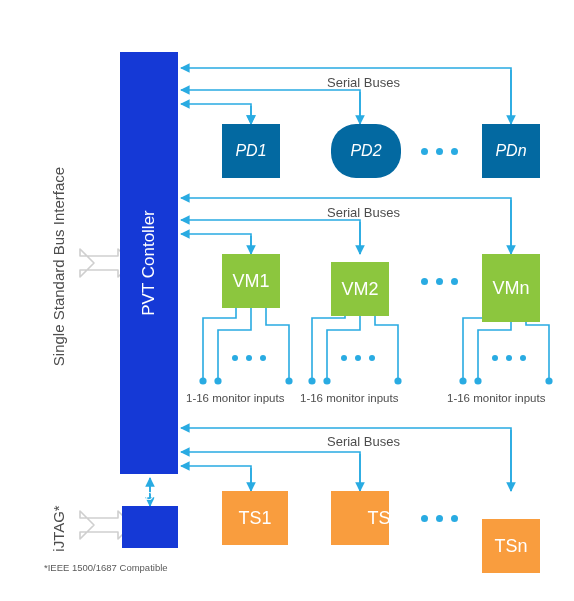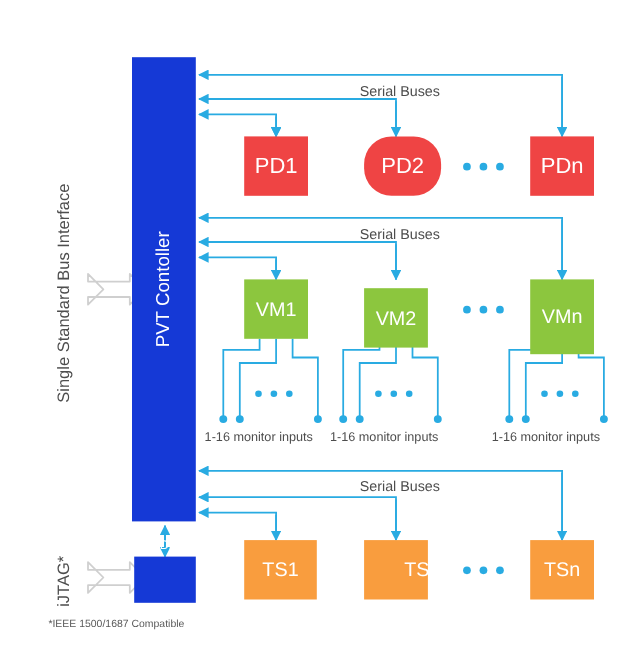--- a/index.html
+++ b/index.html
@@ -6,21 +6,21 @@
   body{width:574px;height:601px;font-family:"Liberation Sans",sans-serif;}
   #diagram{position:relative;width:574px;height:601px;overflow:hidden;background:#fff;}
   svg.layer{position:absolute;left:0;top:0;width:574px;height:601px;pointer-events:none;}
   .box{position:absolute;box-sizing:border-box;display:flex;align-items:center;justify-content:center;
        text-align:center;color:#ffffff;line-height:1.15;}
   .pvt{background:#1539D6;}
   .pvt-label{position:absolute;left:120px;top:52px;width:58px;height:422px;display:flex;
        align-items:center;justify-content:center;}
   .pvt-label span{transform:rotate(-90deg);white-space:nowrap;font-size:17px;color:#fff;}
   .tdr{background:#1539D6;font-size:11.5px;flex-direction:column;}
-  .pd{background:#ef4444;font-size:20px;}
+  .pd{background:#0369a1;font-size:16px;font-style:italic;}
   .vm{background:#8CC63E;font-size:18px;}
   .ts{background:#F99D3E;font-size:18px;}
   .vlabel{position:absolute;color:#4d4d4d;white-space:nowrap;}
   .vlabel span{display:block;transform:rotate(-90deg);transform-origin:center center;}
   .txt{position:absolute;color:#4d4d4d;white-space:nowrap;}
   .serial{font-size:13px;}
   .mon{font-size:11.5px;}
   .foot{font-size:9.5px;color:#5a5a5a;}
   .ssbi{font-size:15px;}
   .ijtag{font-size:15px;}
@@ -168,21 +168,21 @@
   <div class="txt mon" style="left:186px;top:392px;">1-16 monitor inputs</div>
   <div class="txt mon" style="left:300px;top:392px;">1-16 monitor inputs</div>
   <div class="txt mon" style="left:447px;top:392px;">1-16 monitor inputs</div>
 
   <div class="box ts" style="left:222px;top:491px;width:66px;height:54px;">
     <span>TS1</span>
   </div>
   <div class="box ts" style="left:331px;top:491px;width:58px;height:54px;padding-left:48px;">
     <span>TS2</span>
   </div>
-  <div class="box ts" style="left:482px;top:491px;width:58px;height:54px;">
+  <div class="box ts" style="left:482px;top:519px;width:58px;height:54px;">
     <span>TSn</span>
   </div>
   <div class="dots" style="left:421px;top:515px;">
     <i></i>
       <i></i>
       <i></i>
   </div>
   <div class="txt serial" style="left:327px;top:434px;">Serial Buses</div>
 
   <div class="txt foot" style="left:44px;top:562px;">*IEEE 1500/1687 Compatible</div>

